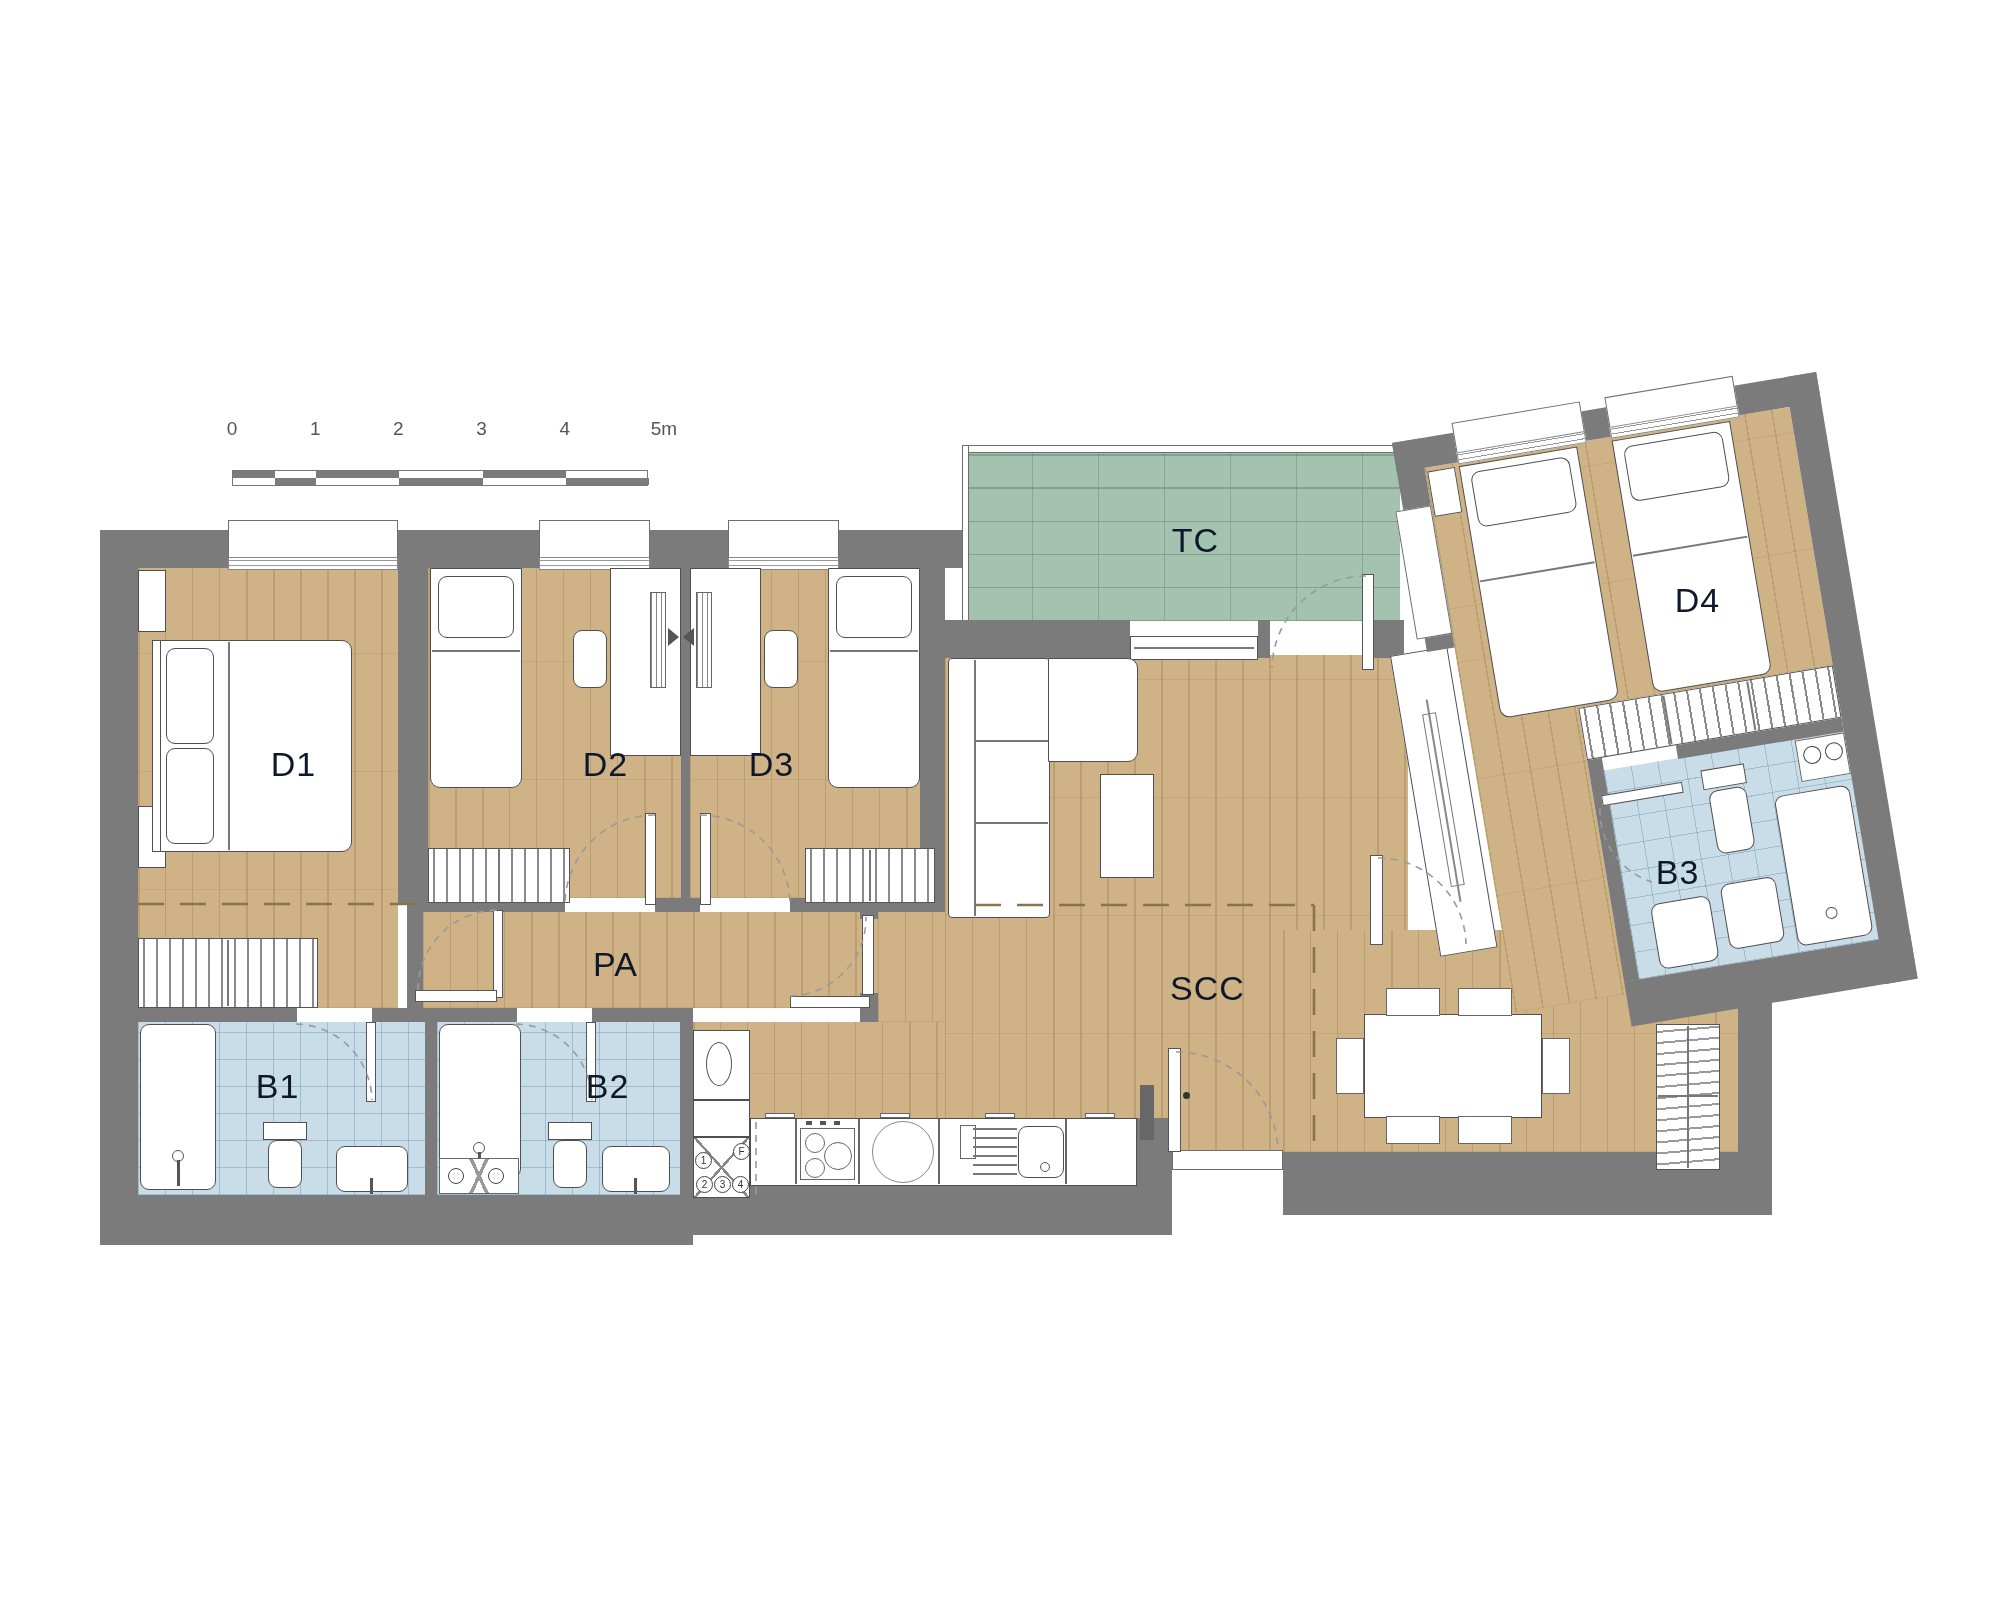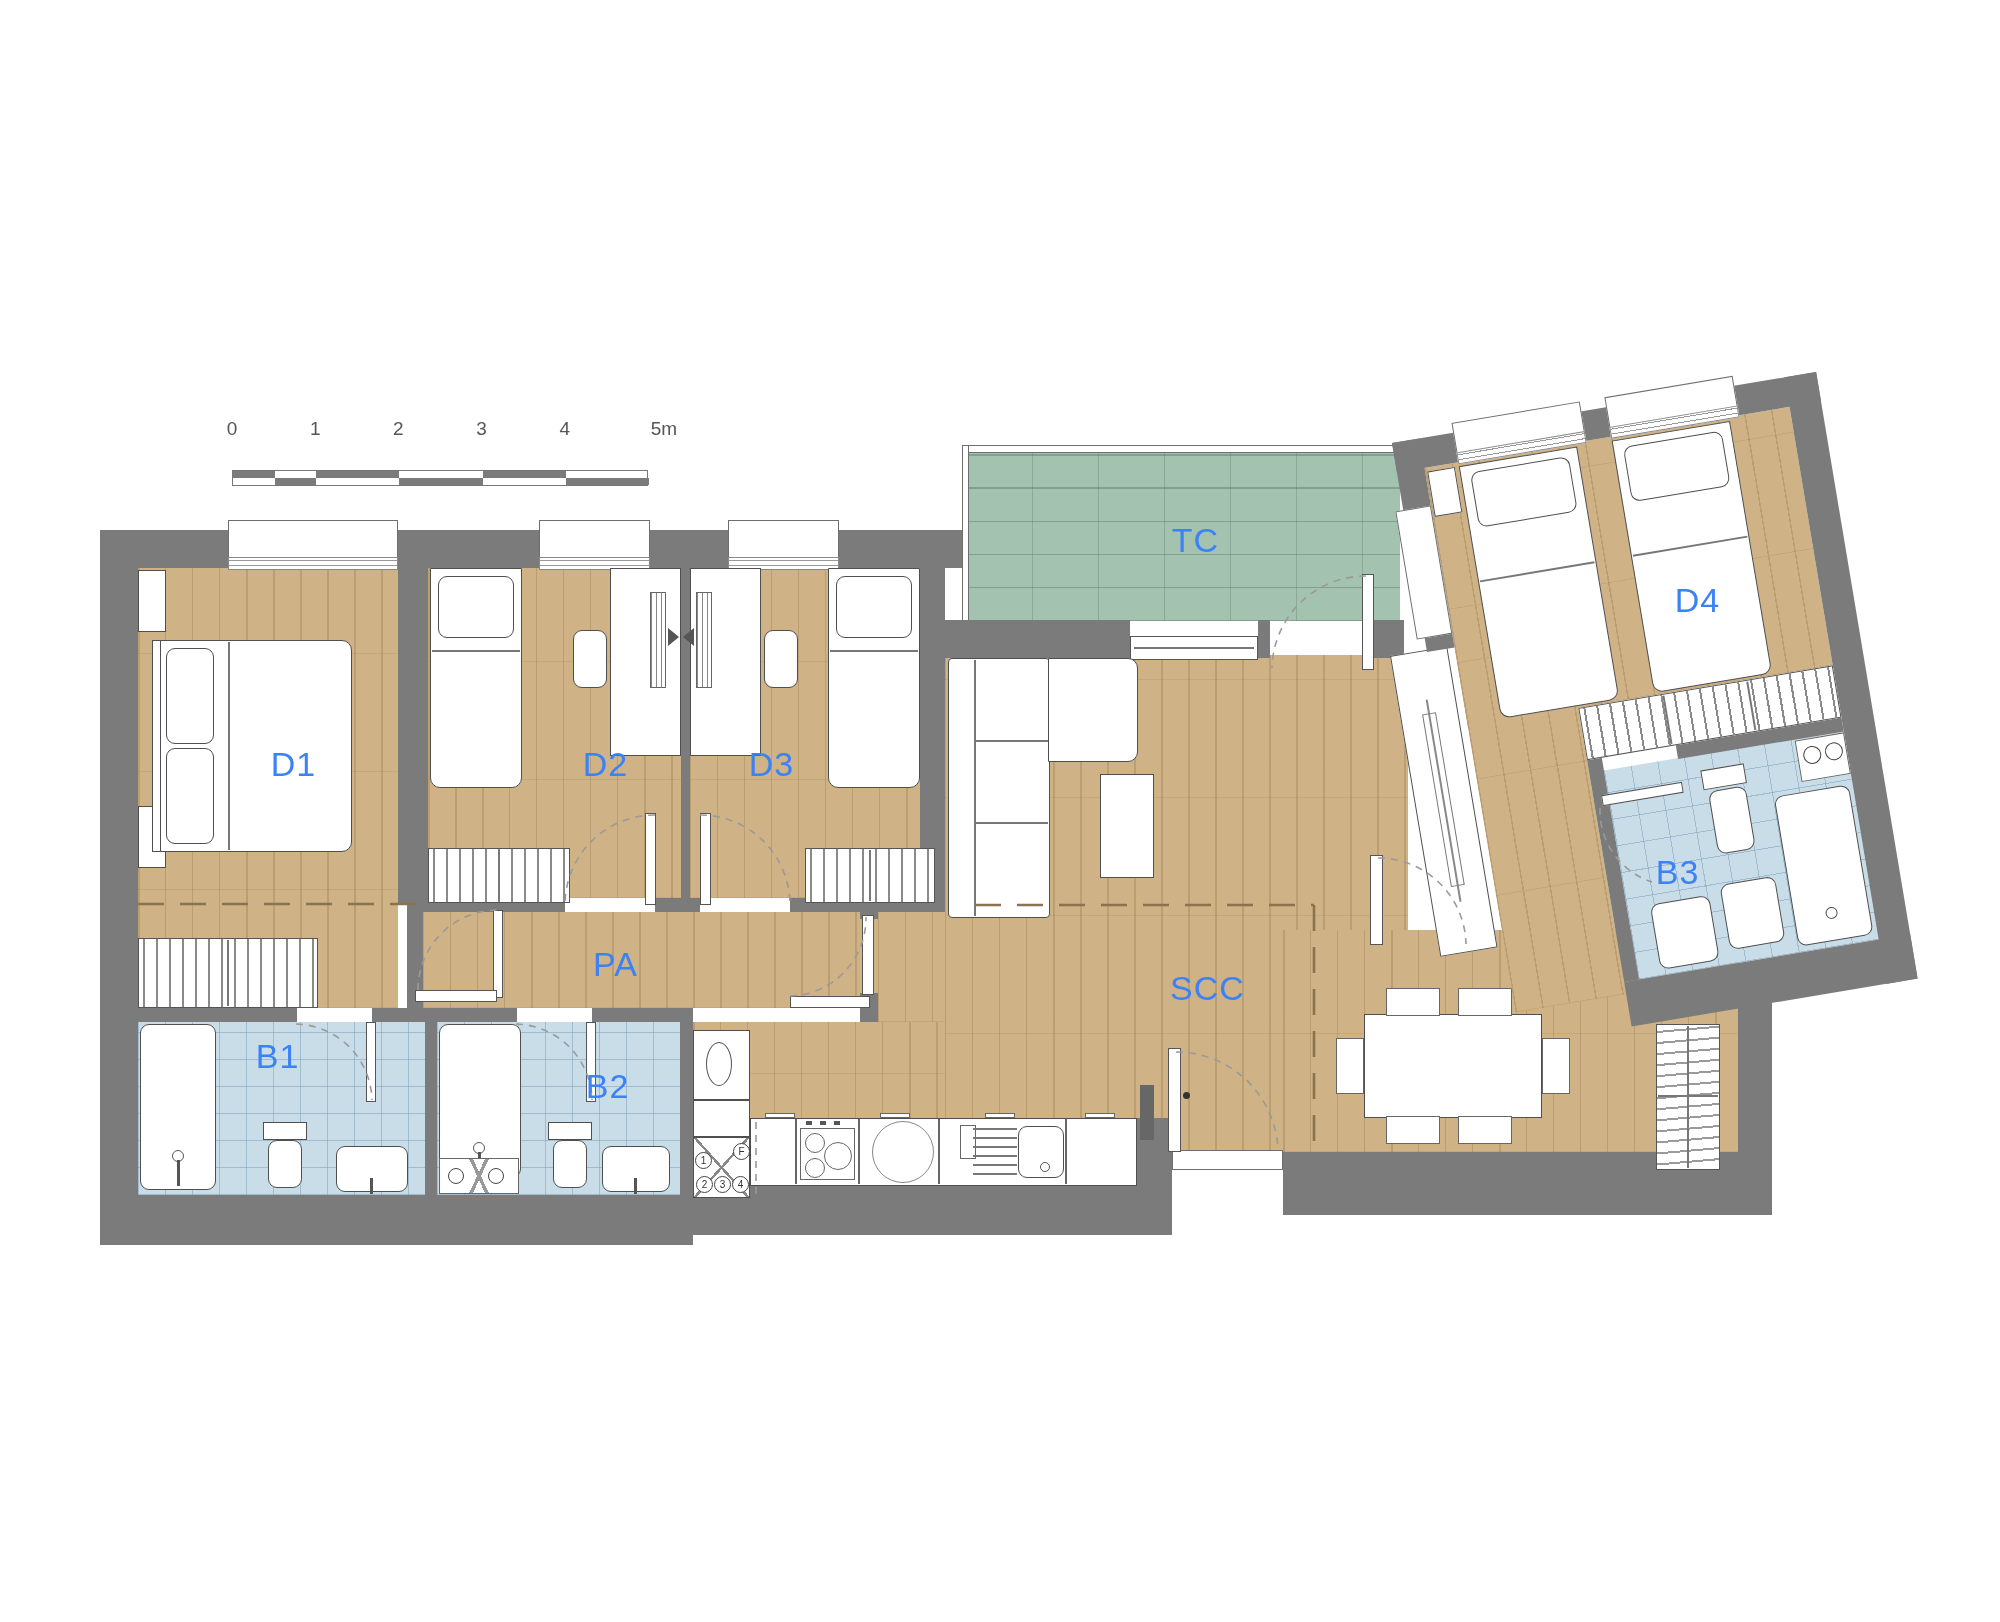--- a/index.html
+++ b/index.html
@@ -27,21 +27,21 @@
   .win{background:#fff;border:1px solid #6e6e6e;}
   .sill{background:#fff;border:1px solid #888;
         background-image:linear-gradient(0deg,transparent 0 3px,#999 3px 4px,transparent 4px 8px,#999 8px 9px,transparent 9px);}
   .leaf{background:#fff;border:1.2px solid #555;}
   
   .wr{background:#fff;border:1.3px solid #555;
       background-image:repeating-linear-gradient(90deg,transparent 0 4px,#8a8a8a 4px 6px,transparent 6px 13px);}
   
   .rad{background:#fff;border:1.3px solid #555;
        background-image:repeating-linear-gradient(175deg,transparent 0 6px,#9a9a9a 6px 8px,transparent 8px 11px);}
-  .rlbl{position:absolute;font-size:34px;font-weight:500;color:#3b82f6;transform:translate(-50%,-50%);letter-spacing:1px;padding-left:11px;}
+  .rlbl{position:absolute;font-size:34px;font-weight:500;color:#0f172a;transform:translate(-50%,-50%);letter-spacing:1px;padding-left:11px;}
   .tick{position:absolute;font-size:19px;color:#555;transform:translate(-50%,-100%);}
   .circ{position:absolute;border:1.2px solid #444;border-radius:50%;background:#fff;
         font-size:10px;color:#333;display:flex;align-items:center;justify-content:center;}
   svg{position:absolute;left:0;top:0;pointer-events:none;}
 </style>
 </head>
 <body>
 
 <div id="plan">
 
@@ -287,21 +287,21 @@
     </g>
   </svg>
 
   <div class="rlbl" style="left:288px;top:764px">D1</div>
   <div class="rlbl" style="left:600px;top:764px">D2</div>
   <div class="rlbl" style="left:766px;top:764px">D3</div>
   <div class="rlbl" style="left:1692px;top:600px">D4</div>
   <div class="rlbl" style="left:610px;top:964px">PA</div>
   <div class="rlbl" style="left:1202px;top:988px">SCC</div>
   <div class="rlbl" style="left:1190px;top:540px">TC</div>
-  <div class="rlbl" style="left:272px;top:1056px">B1</div>
+  <div class="rlbl" style="left:272px;top:1086px">B1</div>
   <div class="rlbl" style="left:602px;top:1086px">B2</div>
   <div class="rlbl" style="left:1672px;top:872px">B3</div>
 
   <div class="abs" style="left:232px;top:440px;width:416px;height:46px">
     <span class="tick" style="left:0">0</span>
     <span class="tick" style="left:83.2px">1</span>
     <span class="tick" style="left:166.4px">2</span>
     <span class="tick" style="left:249.6px">3</span>
     <span class="tick" style="left:332.8px">4</span>
     <span class="tick" style="left:432px">5m</span>

